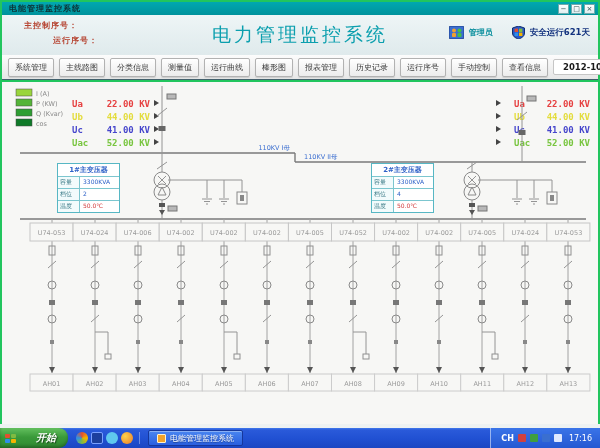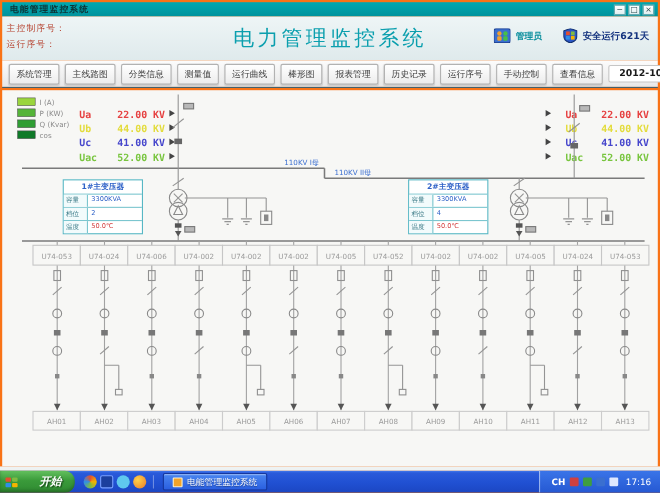--- a/index.html
+++ b/index.html
@@ -1,45 +1,45 @@
 <!DOCTYPE html>
 <html><head>
 <meta charset="utf-8">
 <style>
   html,body{margin:0;padding:0;background:#555;}
   *{box-sizing:border-box;}
-  .screen{position:relative;width:600px;height:448px;background:#f97316;overflow:hidden;
+  .screen{position:relative;width:600px;height:448px;background:#22c55e;overflow:hidden;
           font-family:"DejaVu Sans",sans-serif;}
   
   .titlebar{position:absolute;left:2px;top:2px;right:2px;height:13px;background:linear-gradient(180deg,#00a8b0,#00929c);
             display:flex;align-items:center;}
   .titlebar .title{font-size:8px;font-weight:bold;color:#0c3336;padding-left:7px;letter-spacing:1px;}
   .winbtns{margin-left:auto;display:flex;gap:2px;padding-right:3px;}
   .winbtn{width:11px;height:10px;background:linear-gradient(180deg,#ffffff,#dfeef0);border:1px solid #6fa9ad;
           font-size:7px;line-height:8px;text-align:center;color:#2a4a4e;cursor:pointer;}
   
   .header{position:absolute;left:2px;top:15px;right:2px;height:40px;background:linear-gradient(180deg,#eef5f6,#dfeaec);}
-  .hlabel{position:absolute;left:4px;font-size:8px;font-weight:normal;color:#b5412e;letter-spacing:1px;}
-  .hlabel.l1{top:5px;} .hlabel.l2{top:20px;}
+  .hlabel{position:absolute;left:22px;font-size:8px;font-weight:bold;color:#b5412e;letter-spacing:1px;}
+  .hlabel.l1{top:5px;} .hlabel.l2{top:20px;margin-left:29px;}
   .htitle{position:absolute;left:50%;top:7px;transform:translateX(-50%);font-size:19px;font-weight:normal;
           color:#0b9fae;letter-spacing:3px;white-space:nowrap;}
   .hright{position:absolute;right:8px;top:11px;display:flex;align-items:center;gap:5px;}
   .admin-label{font-size:8px;font-weight:bold;color:#0b8f9e;margin-right:14px;}
   .safe-label{font-size:8.5px;font-weight:bold;color:#14337f;}
   
   .toolbar{position:absolute;left:2px;top:55px;right:2px;height:16px;background:linear-gradient(180deg,#fcfcfc,#e7e7e7);
            border-bottom:1px solid #43606c;display:flex;align-items:center;gap:5px;padding:12px 6px;}
   .tbtn{background:linear-gradient(180deg,#ffffff,#ececec);border:1px solid #b2b2b2;border-radius:2px;
         font-size:8px;color:#3a3a3a;padding:3px 6px;white-space:nowrap;box-shadow:0 1px 1px rgba(0,0,0,.12);cursor:pointer;}
   .datetime{margin-left:auto;background:#ffffff;border:1px solid #c6c6c6;border-radius:2px;
             font-size:8.5px;font-weight:bold;color:#1a1a1a;padding:2px 9px;white-space:nowrap;}
   
   .main{position:absolute;left:2px;top:82px;right:2px;height:342px;background:#f7f7f5;}
   .main svg{position:absolute;left:0;top:0;}
-  .infobox{position:absolute;width:73px;background:#ffffff;border:1px solid #57b7c4;}
+  .infobox{position:absolute;width:63px;background:#ffffff;border:1px solid #57b7c4;}
   .ib-title{font-size:7px;font-weight:bold;color:#2f62c8;text-align:center;padding:1px 0;white-space:nowrap;}
   .ib-row{display:flex;border-top:1px solid #7cc6cf;}
   .ib-label{width:22px;font-size:6px;color:#3a7a86;border-right:1px solid #7cc6cf;padding:1px 2px;background:#f2fbfc;}
   .ib-value{flex:1;font-size:6px;color:#2f62c8;padding:1px 3px;white-space:nowrap;}
   .ib-value.alert{color:#d23c3c;}
   .strip{position:absolute;left:0;top:424px;width:600px;height:4px;background:#eef2f2;}
   
   .taskbar{position:absolute;left:0;top:428px;width:600px;height:20px;
            background:linear-gradient(180deg,#4179ec 0%,#2a5ada 10%,#2050d2 55%,#1c46c2 100%);
            display:flex;align-items:center;}

